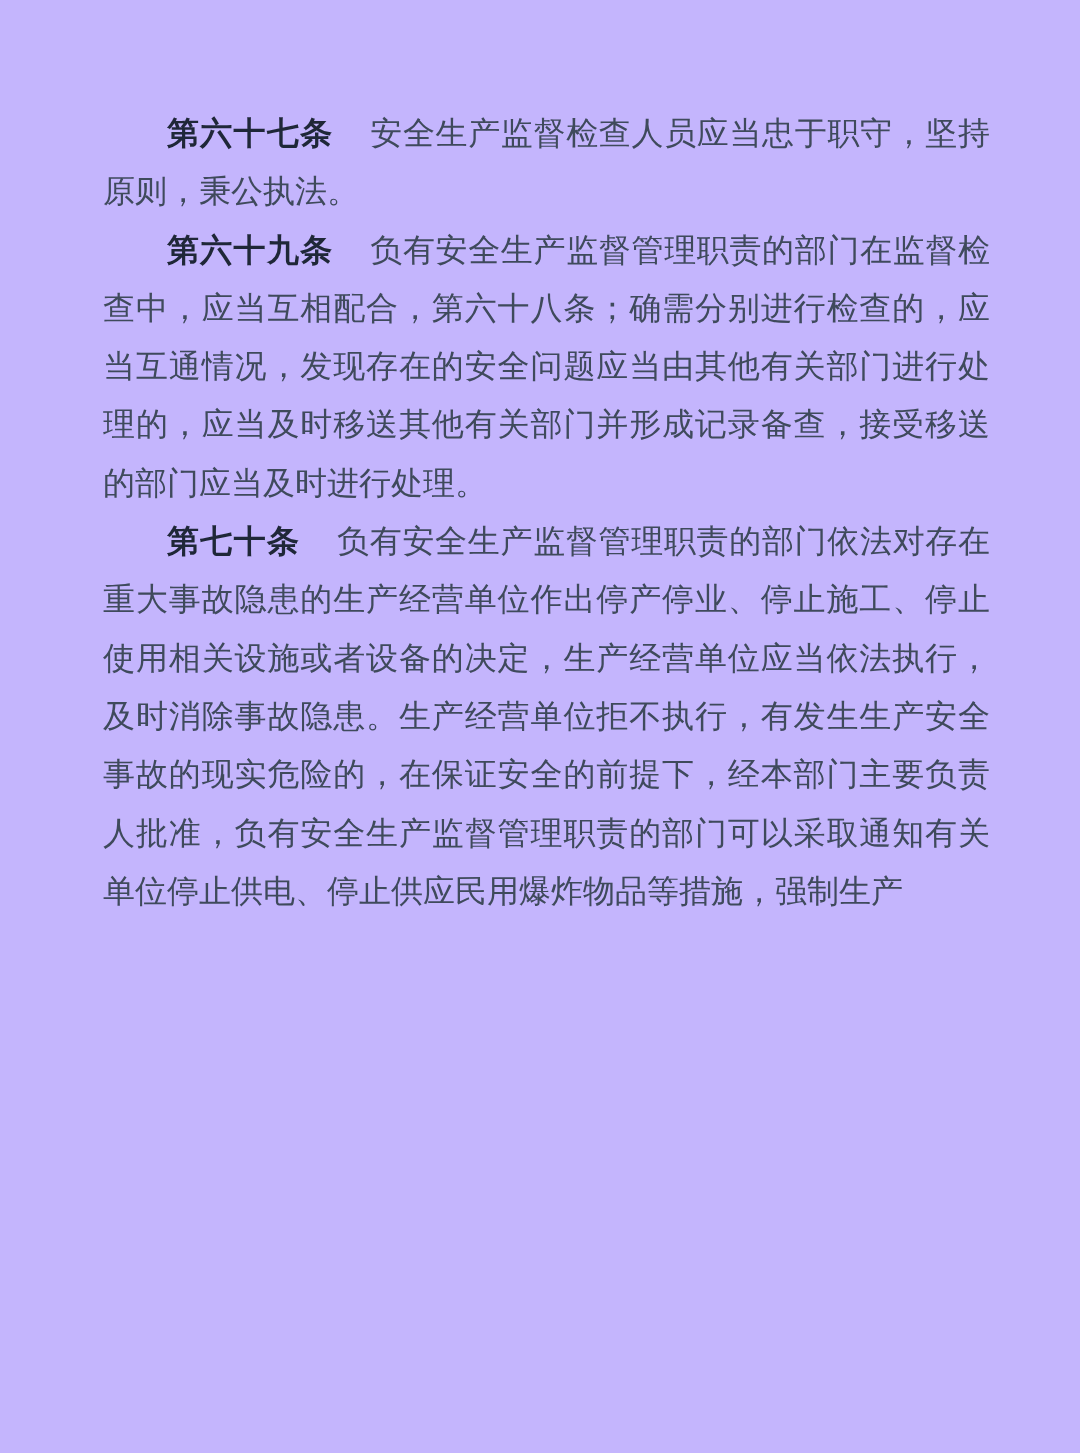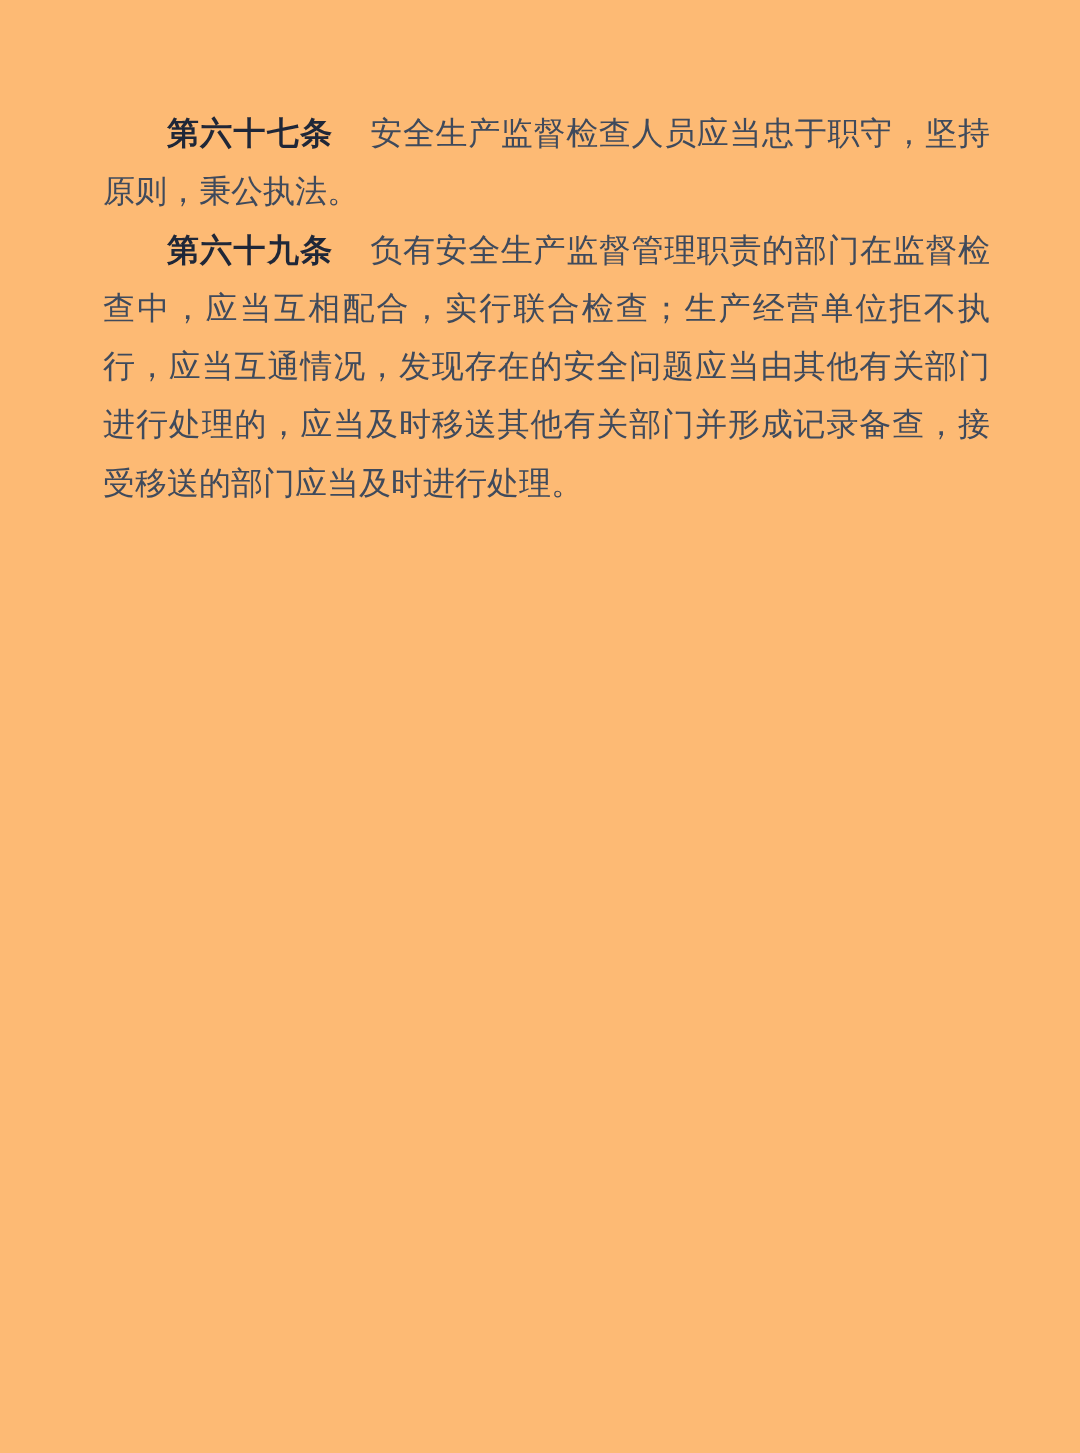--- a/index.html
+++ b/index.html
@@ -34,22 +34,23 @@
     font-weight: bold;
     color: #1f2738;
     font-family: "Liberation Sans", "DejaVu Sans", sans-serif;
     margin-right: 1.15em;
     letter-spacing: 0.02em;
   }
 </style>
 </head>
 <body>
 
-<div class="page" style="background: #fdba74;">
+<div class="page" style="background: #c4b5fd;">
   <div class="text-block" id="paragraphs">
   <p class="para" style="color: rgb(63, 74, 92);"><span class="art" style="color: rgb(31, 39, 56);">第六十七条</span><span class="body-text">安全生产监督检查人员应当忠于职守，坚持原则，秉公执法。</span></p>
 
 
 
-  <p class="para" style="color: rgb(63, 74, 92);"><span class="art" style="color: rgb(31, 39, 56); margin-top: 10px;">第六十九条</span><span class="body-text">负有安全生产监督管理职责的部门在监督检查中，应当互相配合，实行联合检查；生产经营单位拒不执行，应当互通情况，发现存在的安全问题应当由其他有关部门进行处理的，应当及时移送其他有关部门并形成记录备查，接受移送的部门应当及时进行处理。</span></p>
+  <p class="para" style="color: rgb(63, 74, 92);"><span class="art" style="color: rgb(31, 39, 56); margin-top: 10px;">第六十九条</span><span class="body-text">负有安全生产监督管理职责的部门在监督检查中，应当互相配合，第六十八条；确需分别进行检查的，应当互通情况，发现存在的安全问题应当由其他有关部门进行处理的，应当及时移送其他有关部门并形成记录备查，接受移送的部门应当及时进行处理。</span></p>
 
+  <p class="para" style="color: rgb(63, 74, 92);"><span class="art" style="color: rgb(31, 39, 56);">第七十条</span><span class="body-text">负有安全生产监督管理职责的部门依法对存在重大事故隐患的生产经营单位作出停产停业、停止施工、停止使用相关设施或者设备的决定，生产经营单位应当依法执行，及时消除事故隐患。生产经营单位拒不执行，有发生生产安全事故的现实危险的，在保证安全的前提下，经本部门主要负责人批准，负有安全生产监督管理职责的部门可以采取通知有关单位停止供电、停止供应民用爆炸物品等措施，强制生产</span></p>
 </div>
 </div>
 
 </body></html>

